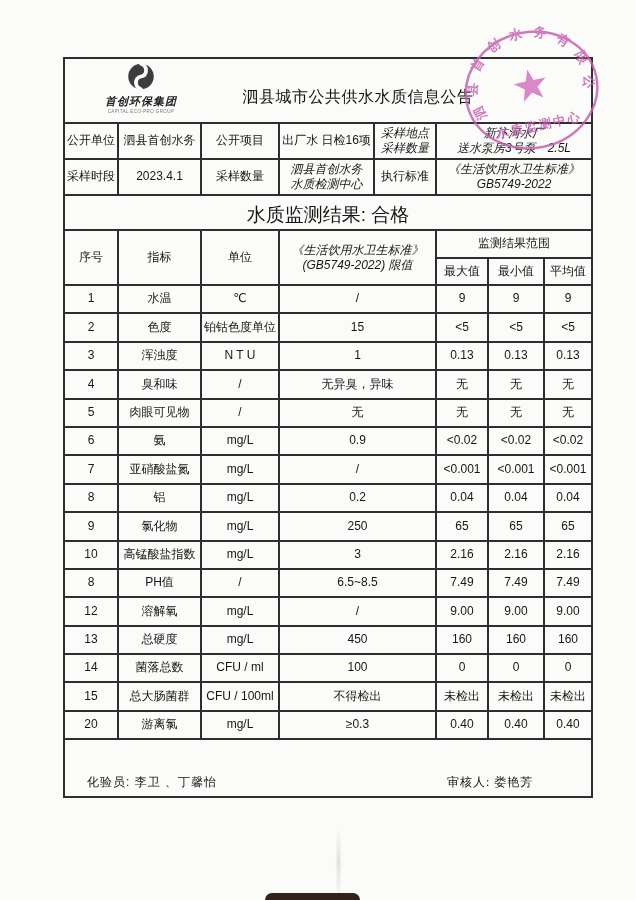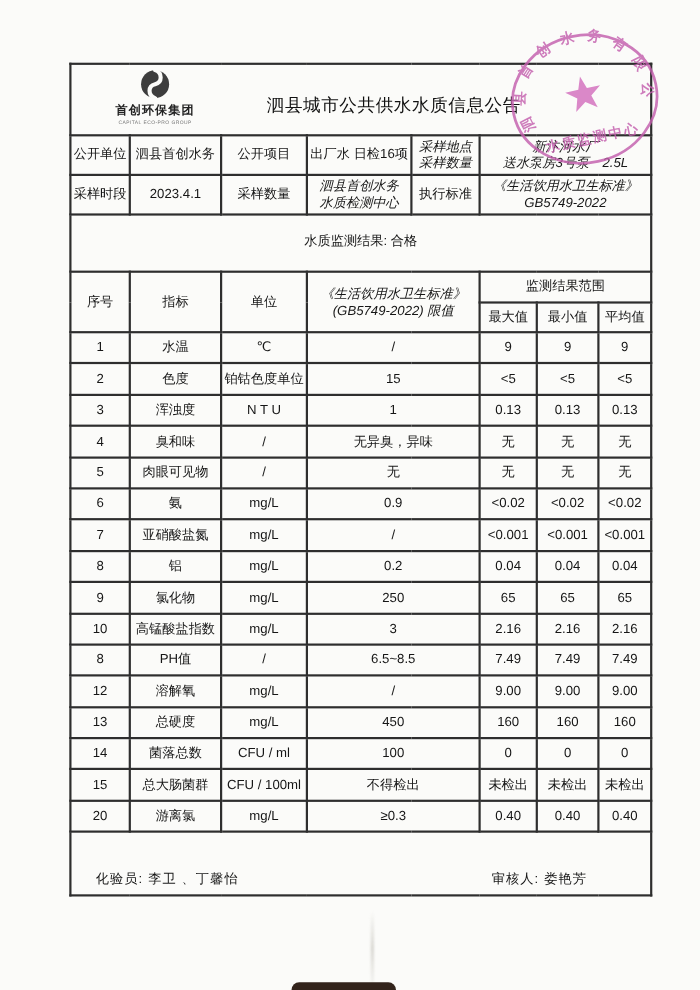--- a/index.html
+++ b/index.html
@@ -20,48 +20,48 @@
     border:2px solid #2e2e2e;
     text-align:center;vertical-align:middle;
     font-size:12px;line-height:1.3;padding:0;
     overflow:hidden;
   }
 
   
   td.headbox{height:63px;position:relative;}
   .logo{position:absolute;left:30px;top:1px;width:92px;text-align:center;}
   .logo svg{display:block;margin:0 auto;}
-  .logo-name{font-size:11px;font-weight:700;letter-spacing:1px;color:#222;margin-top:-2px;}
+  .logo-name{font-size:11px;font-weight:700;letter-spacing:1px;color:#222;margin-top:-2px;font-style:italic;}
   .logo-sub{font-size:4.5px;color:#777;letter-spacing:.4px;margin-top:1px;}
   .title{
     position:absolute;left:95px;right:35px;top:28px;
     text-align:center;font-size:16px;font-weight:400;letter-spacing:.5px;color:#111;
   }
 
   
   tr.r-info td{height:34px;}
   .two-line div{line-height:1.25;font-style:italic;}
 
   
-  tr.r-banner td{height:32px;vertical-align:bottom;padding-bottom:18px;font-size:12px;border-top:2px solid #2e2e2e;}
+  tr.r-banner td{height:32px;vertical-align:bottom;padding-bottom:1px;font-size:19px;border-top:2px solid #2e2e2e;}
 
   
   tr.r-thead1 td{height:26px;}
   tr.r-thead2 td{height:25px;margin-left:32px;}
   td.vspan{vertical-align:bottom;padding-bottom:7px;}
   td.limithead{vertical-align:middle;font-size:12px;}
 
   
   tr.r-data td{height:26.4px;}
   td.val{font-size:11.5px;}
 
   
   td.footbox{height:56px;position:relative;}
   .foot-left{position:absolute;left:22px;bottom:6px;font-size:12px;letter-spacing:1px;}
-  .foot-right{position:absolute;left:382px;bottom:6px;font-size:12px;letter-spacing:1px;}
+  .foot-right{position:absolute;left:382px;bottom:6px;font-size:12px;letter-spacing:1px;font-family:Liberation Serif, serif;}
 
   
   .stamp{
     position:absolute;left:452px;top:22px;width:160px;height:140px;
     transform:rotate(-12deg);opacity:.82;pointer-events:none;
   }
 
   
   .streak{
     position:absolute;left:337px;top:828px;width:3px;height:68px;

